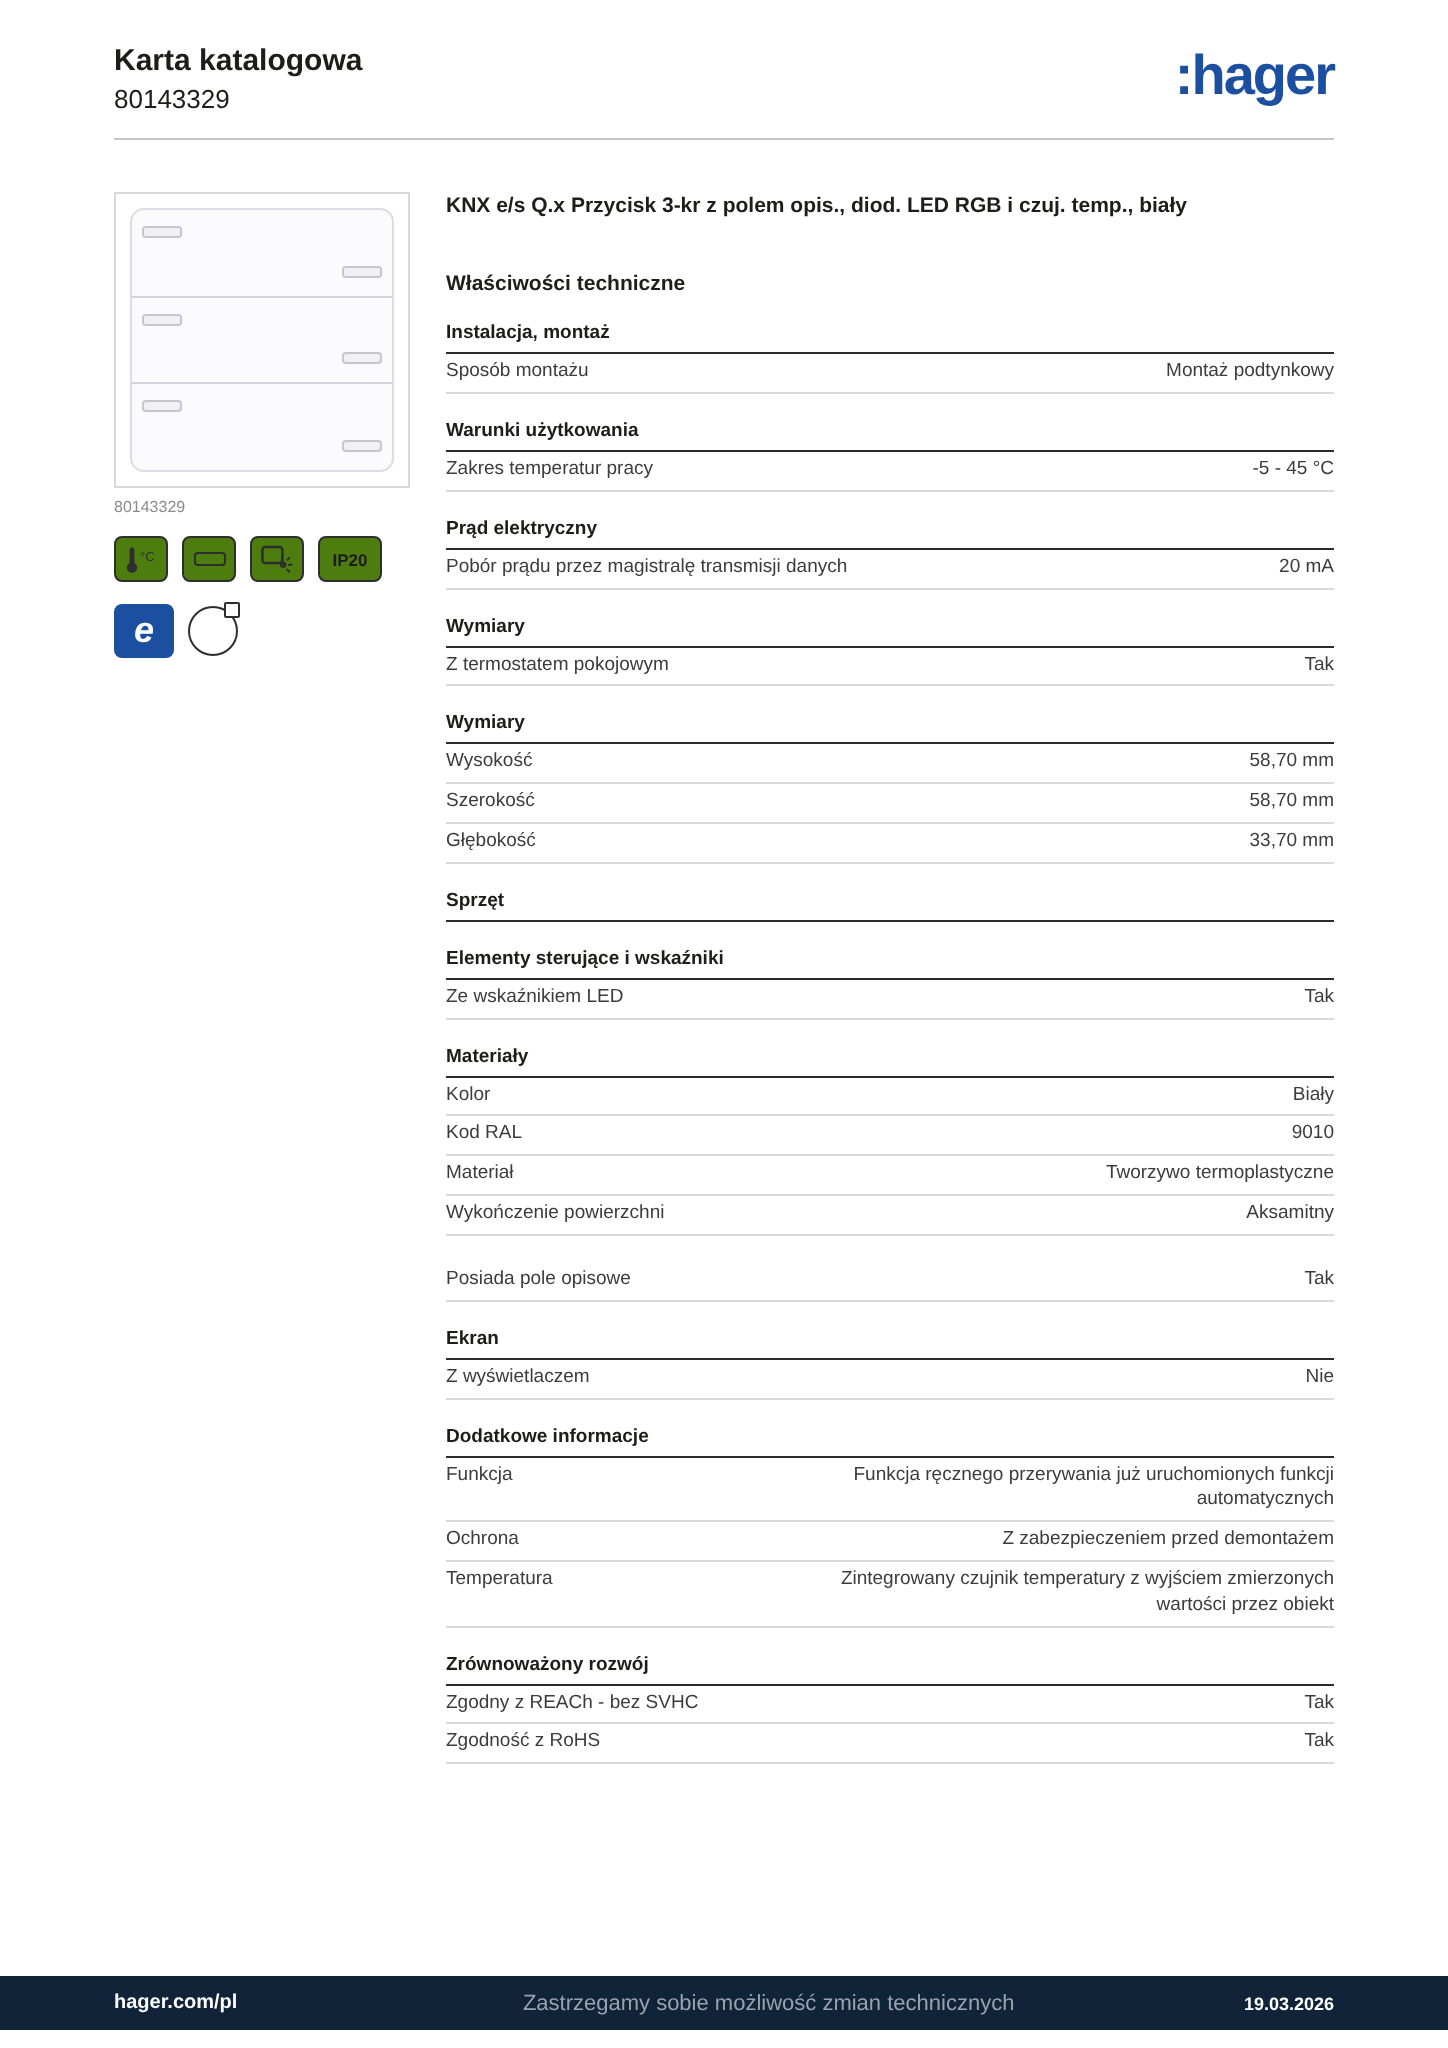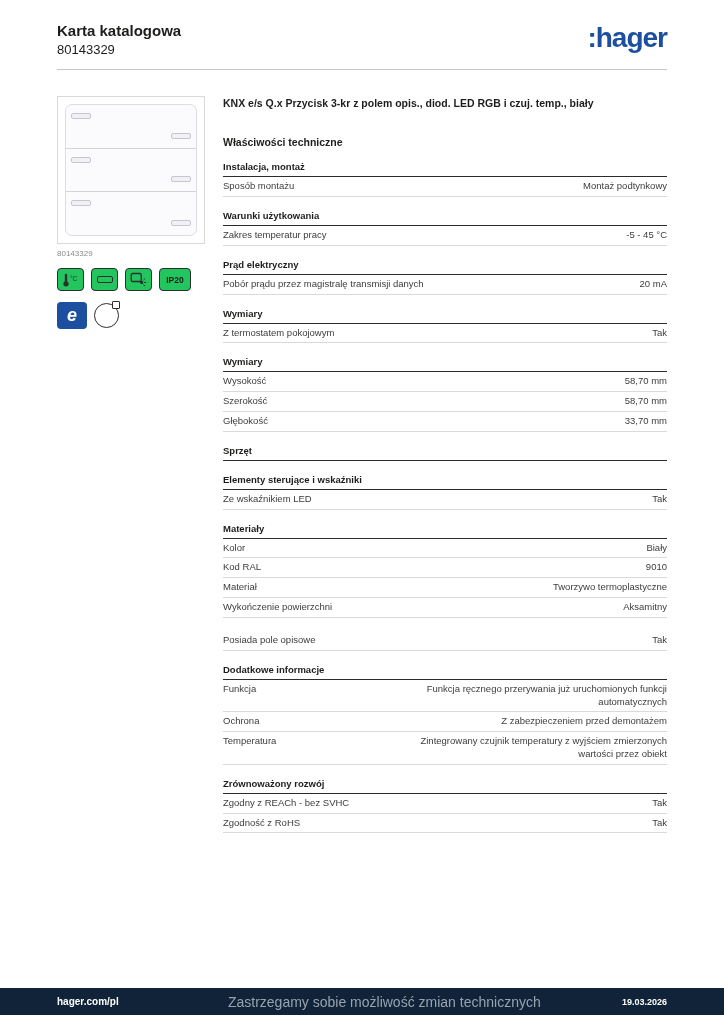--- a/index.html
+++ b/index.html
@@ -32,40 +32,40 @@
   .device{width:100%;height:100%;border:1px solid #dcdce2;border-radius:7px;background:#fbfbfd;display:flex;flex-direction:column;overflow:hidden;}
   .device-row{flex:1;position:relative;border-bottom:1px solid #d3d3da;}
   .device-row:last-child{border-bottom:none;}
   .pill{position:absolute;width:20px;height:6px;border:1px solid #c6c6cf;border-radius:2px;background:#f1f1f5;}
   .pill.pl{left:5px;top:8px;}
   .pill.pr{right:5px;bottom:9px;}
   .caption{font-size:8px;color:#8a8a8a;margin:5px 0 10px;}
 
   
   .icon-row{display:flex;gap:7px;align-items:center;margin-bottom:11px;}
-  .pict{width:27px;height:23px;border:1.5px solid #2e2e2e;border-radius:4px;background:#22c55e;display:flex;align-items:center;justify-content:center;}
+  .pict{width:27px;height:23px;border:1.5px solid #2e2e2e;border-radius:4px;background:#4d7c0f;display:flex;align-items:center;justify-content:center;}
   .pict-text{width:32px;font-size:8.5px;font-weight:bold;color:var(--ink);}
   .mini-rect{display:block;width:16px;height:7px;border:1px solid #2e2e2e;border-radius:2px;}
   .knx{width:30px;height:27px;border-radius:4px;background:var(--brand-blue);color:#fff;font-weight:bold;font-style:italic;font-size:18px;display:flex;align-items:center;justify-content:center;}
   .dial{width:25px;height:25px;border:1.5px solid #2e2e2e;border-radius:50%;position:relative;background:#fff;}
   .dial::after{content:"";position:absolute;top:-3px;right:-2px;width:6px;height:6px;border:1.5px solid #2e2e2e;border-radius:1px;background:#fff;}
 
   
   .product-title{font-size:10.5px;font-weight:bold;margin:0;line-height:1.35;}
   .specs-heading{font-size:10.5px;font-weight:bold;margin:26px 0 0 0;}
   .section{margin-top:13px;}
   .section-title{font-size:9.5px;font-weight:bold;color:var(--ink);padding-bottom:4px;border-bottom:1px solid var(--line-dark);}
   .spec-row{display:flex;justify-content:space-between;align-items:flex-start;gap:14px;padding:3px 0;border-bottom:1px solid var(--line-light);font-size:9.5px;color:var(--row-ink);line-height:1.35;}
   .spec-label{flex:0 1 auto;}
   .spec-value{flex:0 1 auto;text-align:right;max-width:62%;}
 
   
   .footer{position:absolute;left:0;right:0;bottom:9px;height:27px;background:var(--footer-bg);display:flex;align-items:center;justify-content:space-between;padding:0 57px;}
   .footer-site{color:#fff;font-weight:bold;font-size:10px;cursor:pointer;}
-  .footer-disclaimer{color:#98a3b0;font-size:14px;margin-left:28px;}
+  .footer-disclaimer{color:#98a3b0;font-size:11px;margin-left:28px;}
   .footer-date{color:#fff;font-weight:bold;font-size:9px;text-align:right;}
 </style>
 </head>
 <body>
 
 <div class="page">
 
   <header class="header">
     <div>
       <div class="doc-title">Karta katalogowa</div>
@@ -202,20 +202,27 @@
               <span class="spec-value">Aksamitny</span>
             </div>
           </div>
           <div class="section">
             <div class="spec-row">
               <span class="spec-label">Posiada pole opisowe</span>
               <span class="spec-value">Tak</span>
             </div>
           </div>
           <div class="section">
+            <div class="section-title">Ekran</div>
+            <div class="spec-row">
+              <span class="spec-label">Z wyświetlaczem</span>
+              <span class="spec-value">Nie</span>
+            </div>
+          </div>
+          <div class="section">
             <div class="section-title">Dodatkowe informacje</div>
             <div class="spec-row">
               <span class="spec-label">Funkcja</span>
               <span class="spec-value">Funkcja ręcznego przerywania już uruchomionych funkcji automatycznych</span>
             </div>
             <div class="spec-row">
               <span class="spec-label">Ochrona</span>
               <span class="spec-value">Z zabezpieczeniem przed demontażem</span>
             </div>
             <div class="spec-row">

